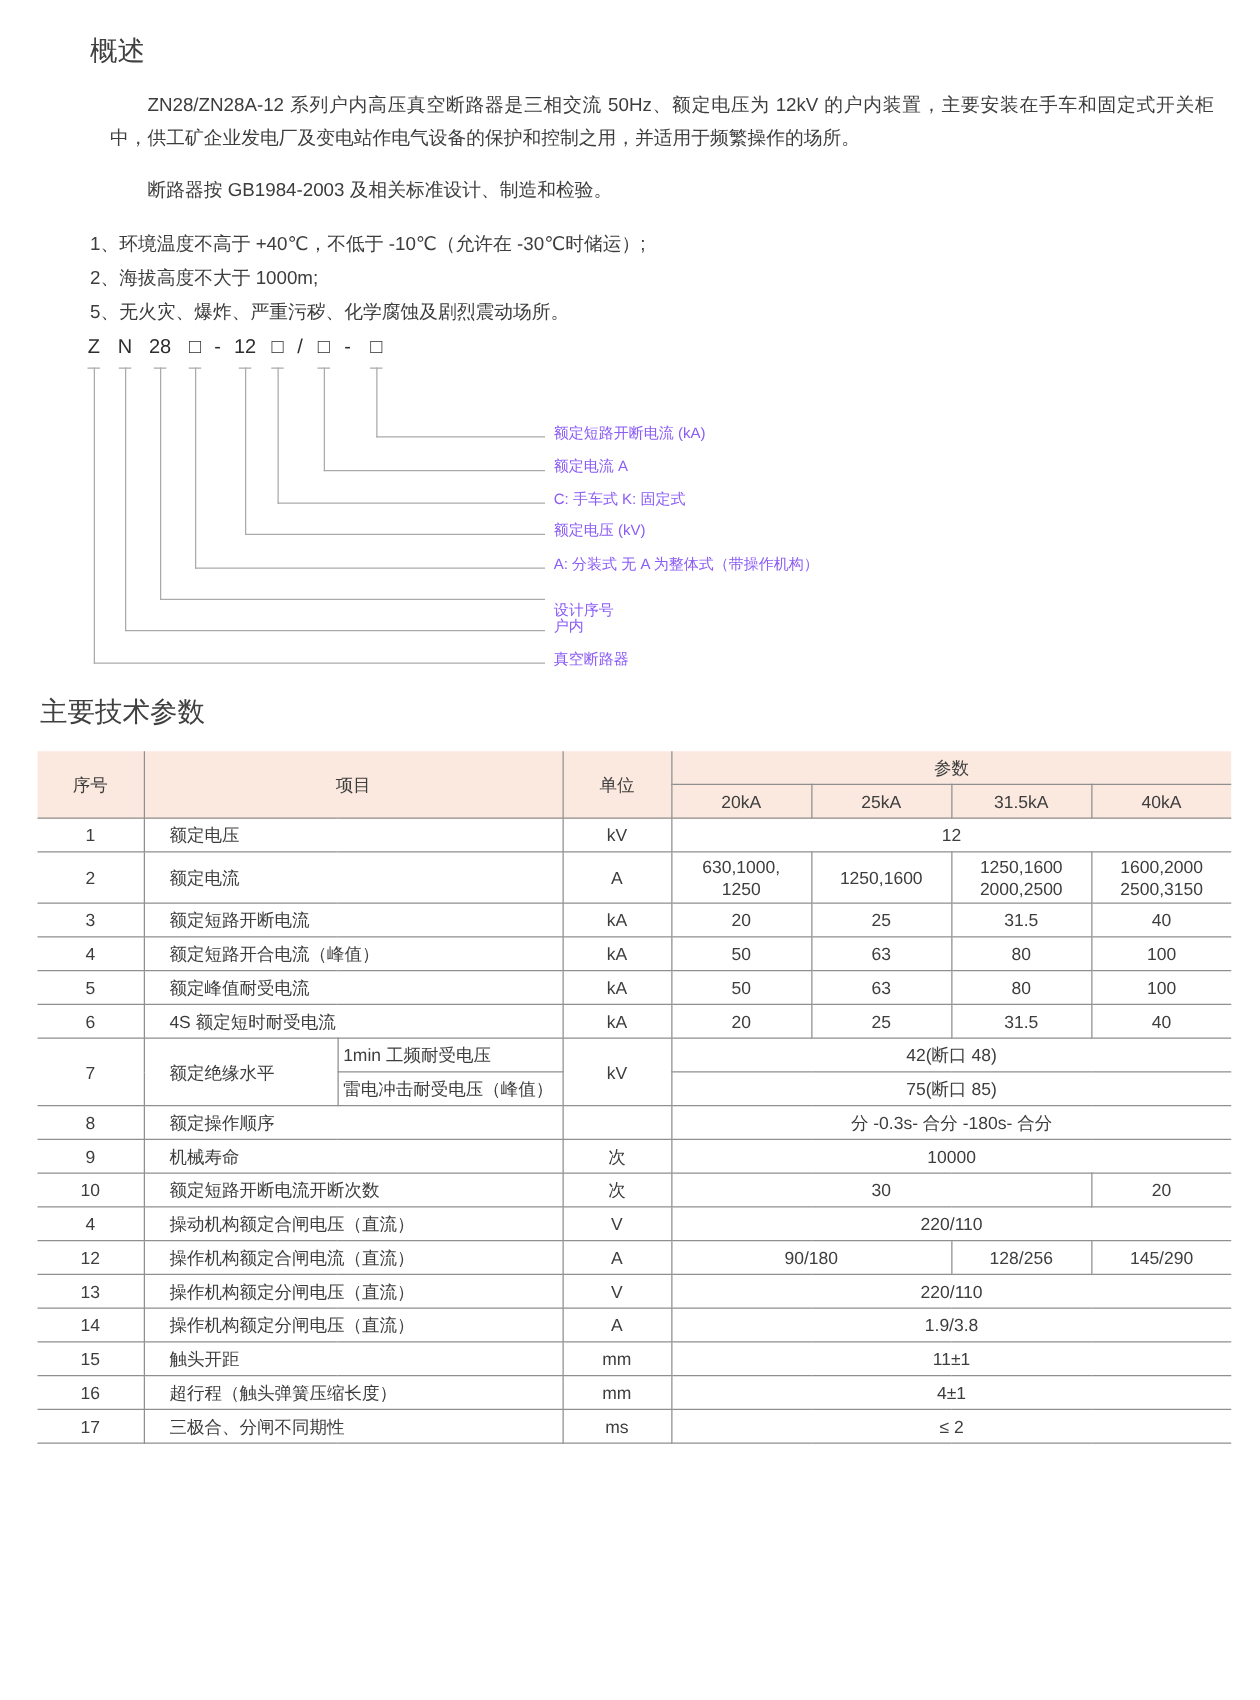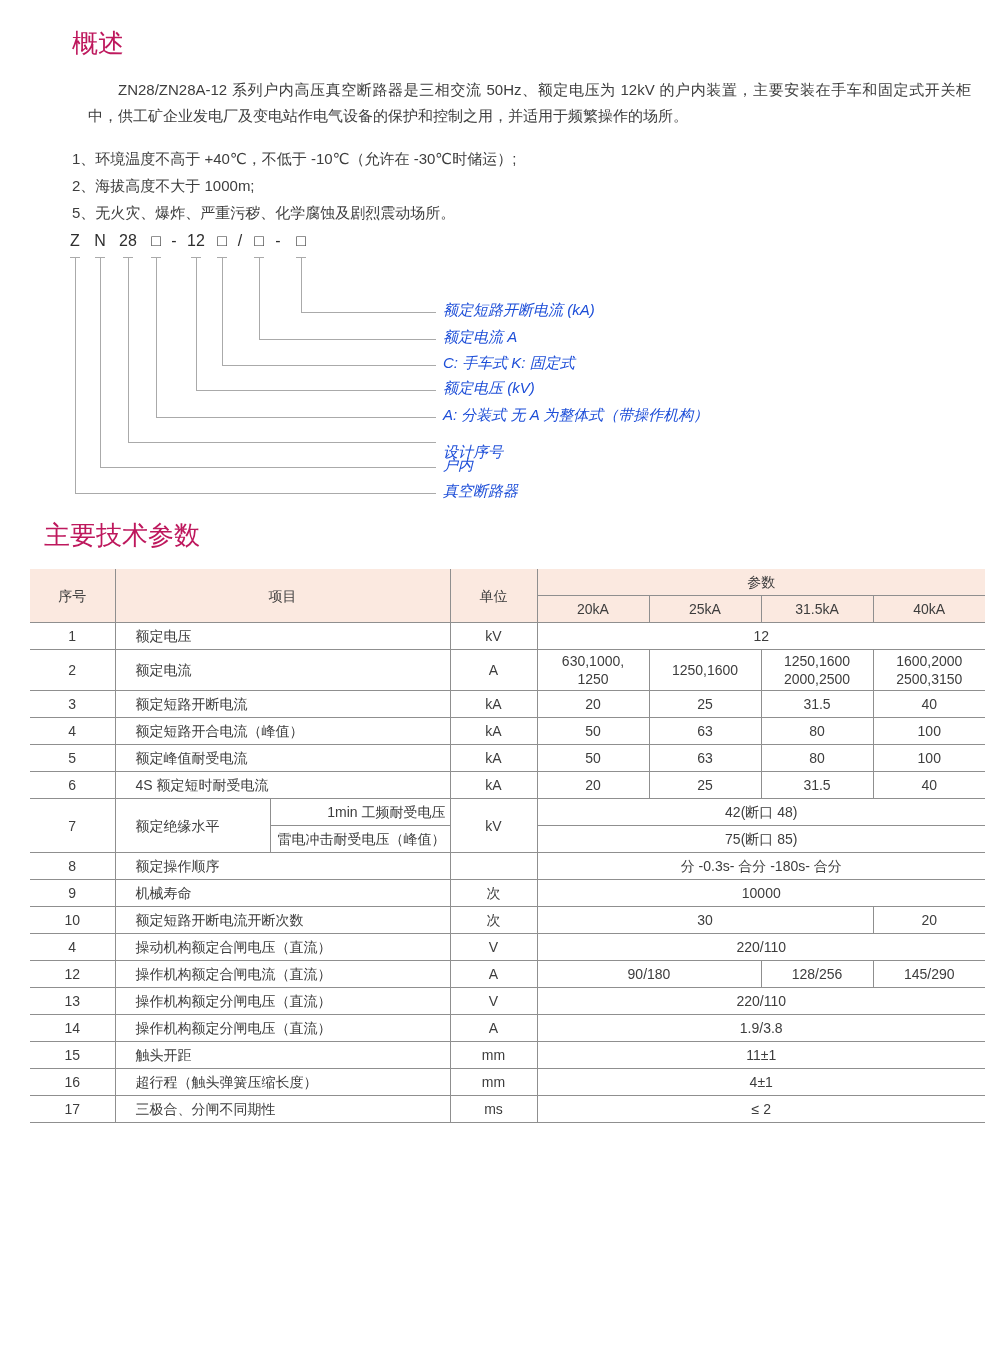--- a/index.html
+++ b/index.html
@@ -3,53 +3,54 @@
 <meta charset="utf-8">
 <style>
   html,body{margin:0;padding:0;background:#ffffff;}
   body{
     width:1008px;height:1360px;overflow:hidden;
     font-family:"Liberation Sans","DejaVu Sans",sans-serif;
     color:#3d3d3d;
   }
   .page{padding:26px 23px 0 28px;}
   .indent{margin-left:44px;width:915px;}
-  .sec-title{font-size:26px;color:#be185d;font-weight:normal;margin:0;}
+  .sec-title{font-size:22px;color:#404040;font-weight:normal;margin:0;}
   .t-overview{margin-bottom:16px;}
   .t-env{margin:34px 0 18px 0;}
   .t-model{margin:34px 0 12px 0;}
-  .t-params{margin:14px 0 16px 16px;}
+  .t-params{margin:14px 0 16px 4px;}
   .para{margin:16px;font-size:15px;line-height:26px;text-indent:2em;text-align:justify;}
   .env-item{font-size:15px;line-height:27px;white-space:pre-line;}
   
   .diagram{position:relative;height:272px;margin-top:6px;}
   .tok{position:absolute;top:0;transform:translateX(-50%);font-size:16px;color:#2e2e2e;letter-spacing:0;}
   .cap{position:absolute;width:10px;height:0;border-top:1.5px solid #aaaaaa;}
   .conn{position:absolute;border-left:1.5px solid #aaaaaa;border-bottom:1.5px solid #aaaaaa;}
-  .dlabel{position:absolute;left:371px;font-size:15px;color:#1d4ed8;white-space:nowrap;font-style:italic;}
+  .dlabel{position:absolute;left:371px;font-size:12px;color:#8b5cf6;white-space:nowrap;}
   
   .params-table{border-collapse:collapse;table-layout:fixed;width:955px;margin-left:2px;font-size:14px;}
   .params-table td{border:1px solid #8f8f8f;text-align:center;vertical-align:middle;
     padding:2px 4px;line-height:18px;height:22px;}
   .params-table td.hd{background:#fbe9e0;border-top:none;}
   .params-table tr.h2 td.hd{border-top:1px solid #8f8f8f;}
   .params-table td.edge-l{border-left:none;}
   .params-table td.edge-r{border-right:none;}
   .params-table td.left{text-align:left;padding-left:20px;}
-  .params-table td.sub-left{text-align:right;}
+  .params-table td.sub-left{text-align:left;}
   .pre{white-space:pre-line;}
 </style>
 </head>
 <body>
 
 <div class="page">
 
   <div class="indent">
     <h2 class="sec-title t-overview">概述</h2>
     <p class="para">ZN28/ZN28A-12 系列户内高压真空断路器是三相交流 50Hz、额定电压为 12kV 的户内装置，主要安装在手车和固定式开关柜中，供工矿企业发电厂及变电站作电气设备的保护和控制之用，并适用于频繁操作的场所。</p>
+    <p class="para">断路器按 GB1984-2003 及相关标准设计、制造和检验。</p>
 
     <div>
       <div class="env-item">1、环境温度不高于 +40℃，不低于 -10℃（允许在 -30℃时储运）;</div>
       <div class="env-item">2、海拔高度不大于 1000m;</div>
       <div class="env-item">5、无火灾、爆炸、严重污秽、化学腐蚀及剧烈震动场所。</div>
     </div>
 
     <div class="diagram">
 
       <span class="tok" style="left:3px">Z</span>

